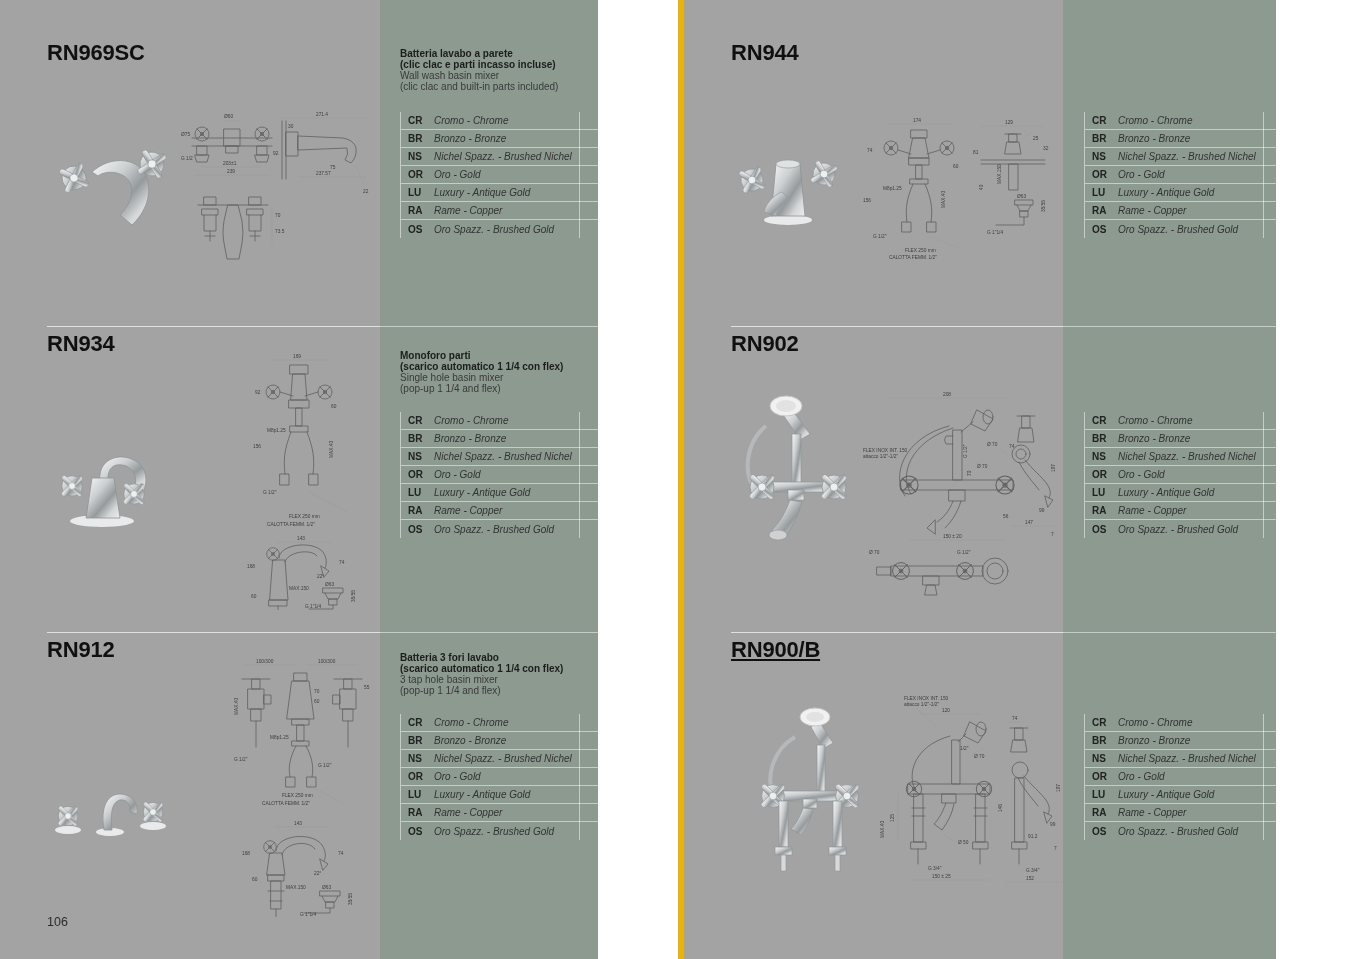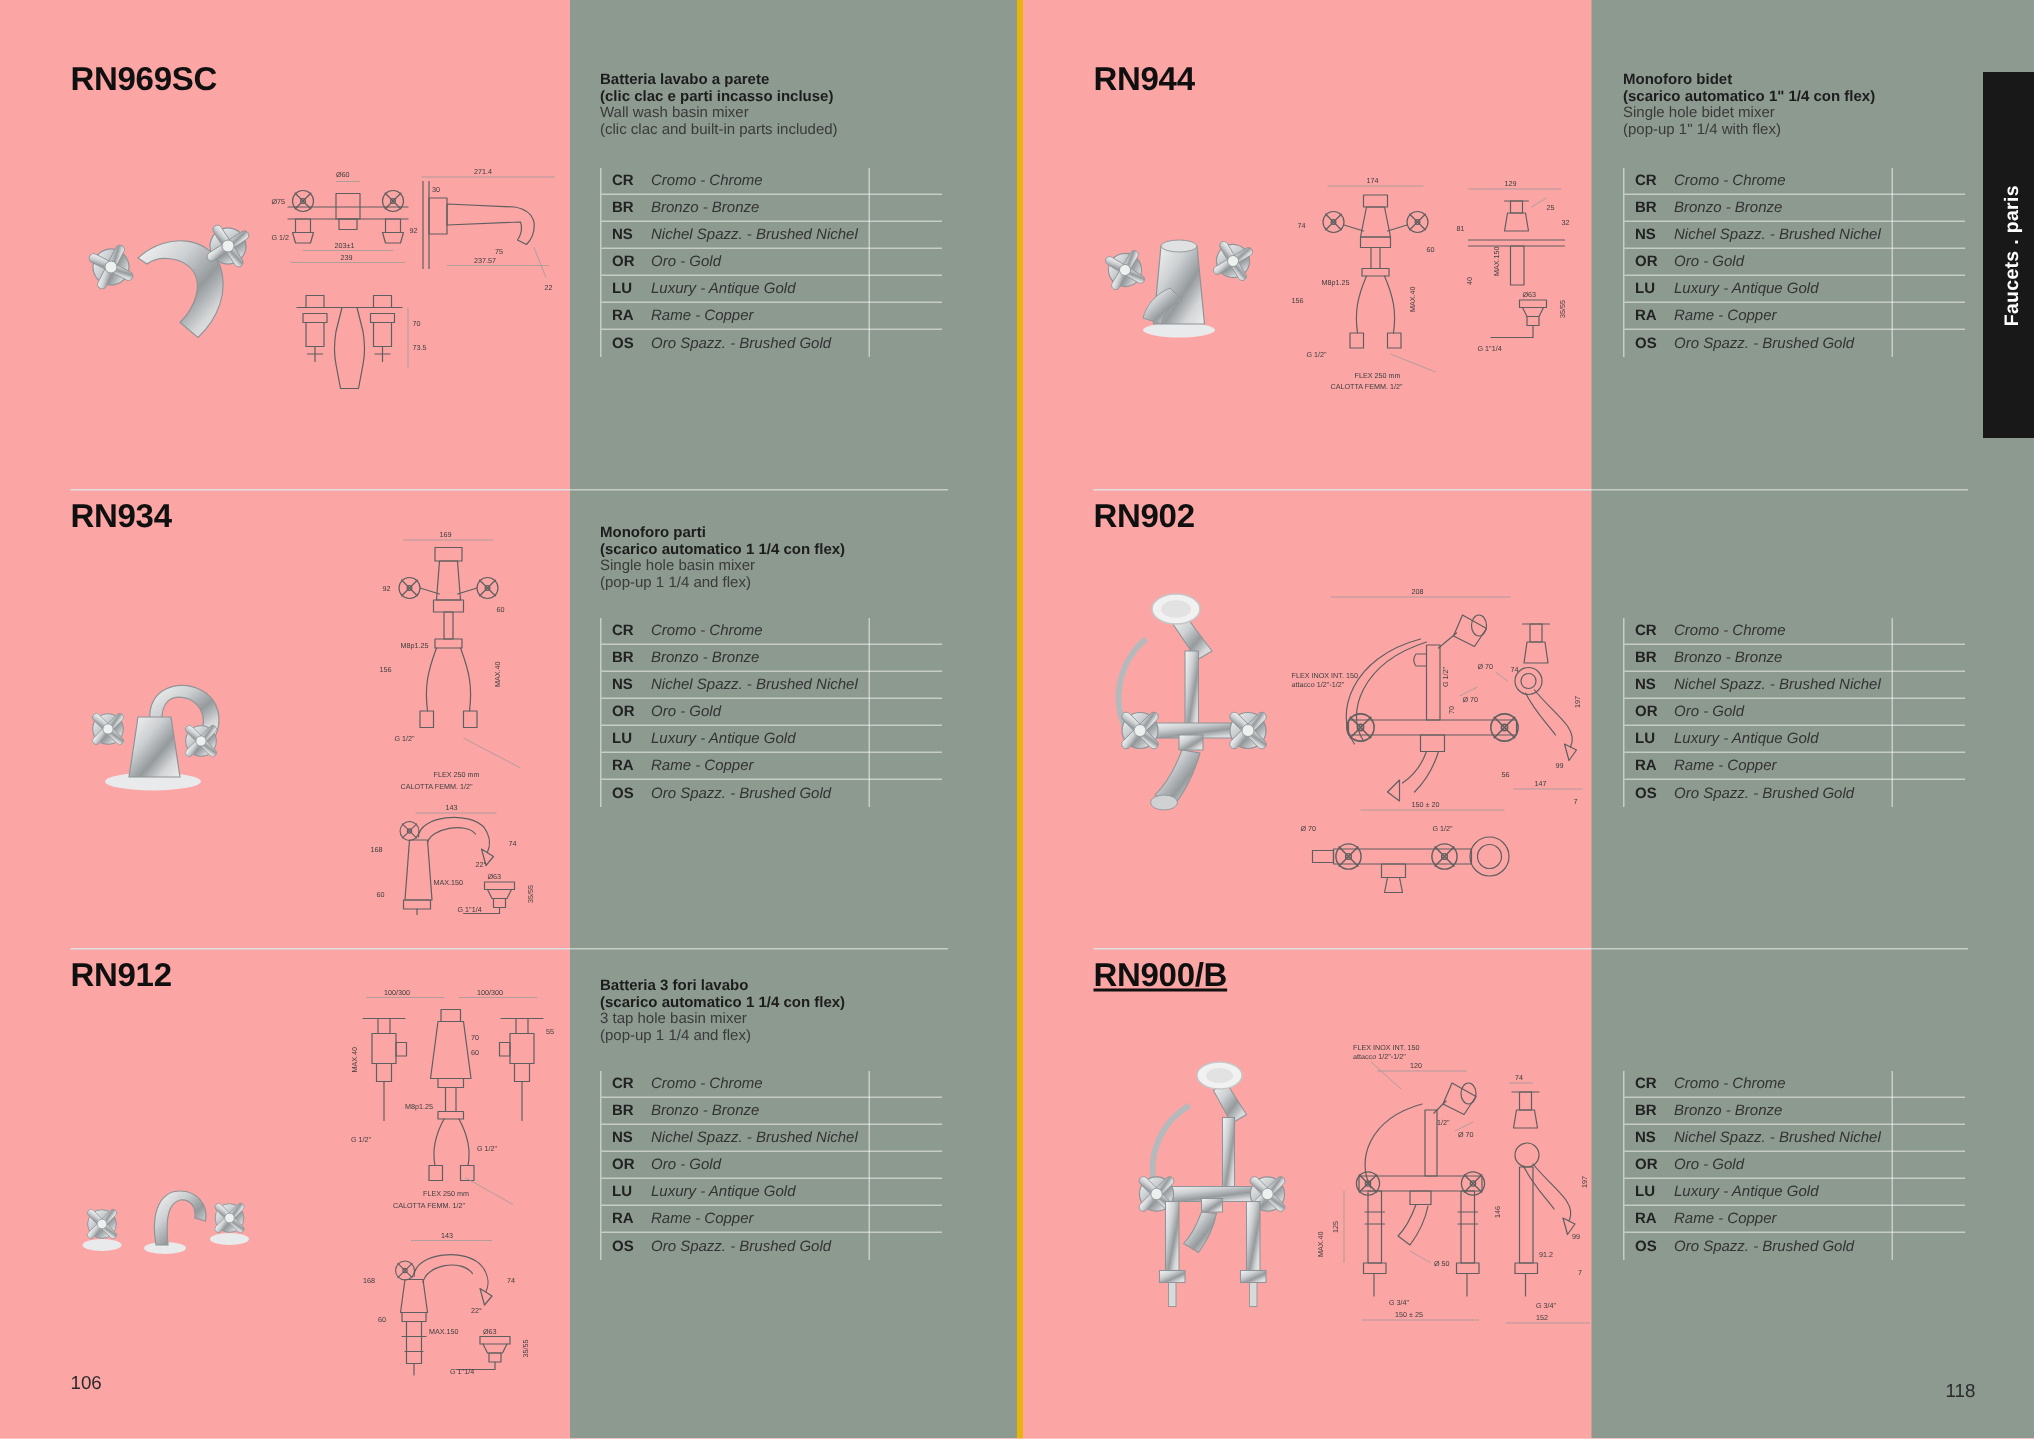--- a/index.html
+++ b/index.html
@@ -1,23 +1,23 @@
 <!DOCTYPE html>
 <html><head>
 <meta charset="utf-8">
 <style>
   html,body{margin:0;padding:0;}
   body{
     width:1356px;height:959px;position:relative;background:#ffffff;
     font-family:"Liberation Sans",sans-serif;overflow:hidden;
     -webkit-font-smoothing:antialiased;
   }
-  .page{position:absolute;top:0;height:959px;width:678px;overflow:hidden;background:#fca5a5;}
+  .page{position:absolute;top:0;height:959px;width:598px;overflow:hidden;background:#a3a3a3;}
   #page-l{left:0;}
-  #page-r{left:678px;border-left:4px solid #eab308;box-sizing:border-box;}
+  #page-r{left:678px;border-left:6px solid #eab308;box-sizing:border-box;}
   .green-panel{position:absolute;top:0;bottom:0;background:#8c9a90;}
   .ptitle{
     position:absolute;left:47px;margin:0;font-size:22px;font-weight:bold;
     color:#101010;letter-spacing:-0.2px;line-height:26px;
   }
   .photo,.tdraw{position:absolute;}
   .desc{position:absolute;left:400px;width:255px;}
   .desc .it{font-size:10px;font-weight:bold;color:#1d1d1d;line-height:11px;}
   .desc .en{font-size:10px;color:#3a3a3a;line-height:11px;}
   .ftable{
@@ -461,26 +461,20 @@
       <text class="dim" transform="rotate(-90 122 78)" x="122" y="78">40</text>
       <text class="dim" x="156" y="86">Ø63</text>
       <rect class="ln" x="154" y="88" width="18" height="5"></rect>
       <path class="ln" d="M156 93 l3 6 h8 l3 -6"></path>
       <rect class="ln" x="159" y="99" width="8" height="6"></rect>
       <text class="dim" transform="rotate(-90 184 100)" x="184" y="100">35/55</text>
       <path class="ln" d="M163 105 v8 h-28"></path>
       <text class="dim" x="126" y="122">G 1"1/4</text>
     </svg>
   </div>
-  <div class="desc" style="top:48px;">
-    <div class="it">Monoforo bidet</div>
-    <div class="it">(scarico automatico 1" 1/4 con flex)</div>
-    <div class="en">Single hole bidet mixer</div>
-    <div class="en">(pop-up 1" 1/4 with flex)</div>
-  </div>
   <div class="ftable" style="top:112px;">
       <div class="frow">
       <span class="fcode">CR</span>
       <span class="fname">Cromo - Chrome</span>
     </div>
       <div class="frow">
       <span class="fcode">BR</span>
       <span class="fname">Bronzo - Bronze</span>
     </div>
       <div class="frow">

